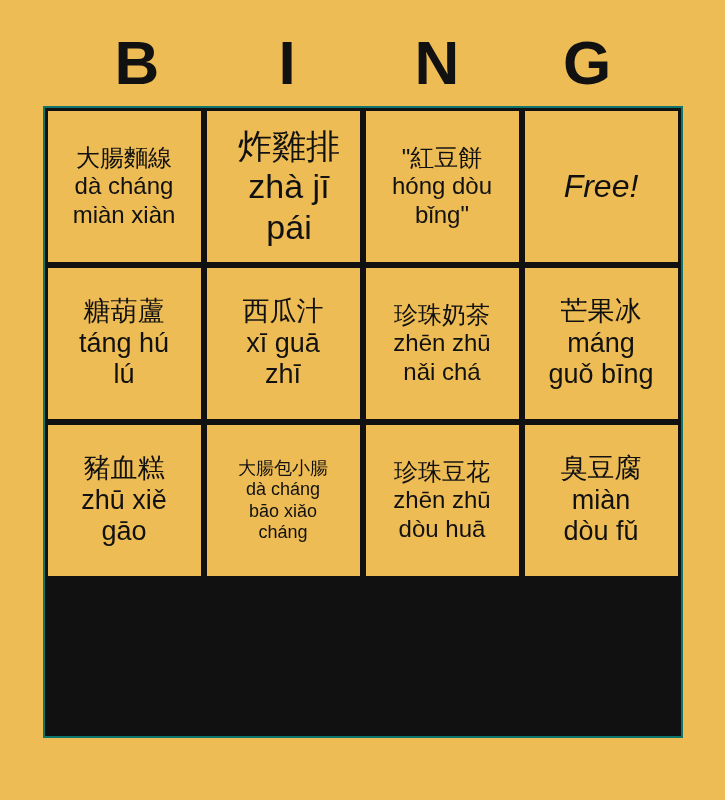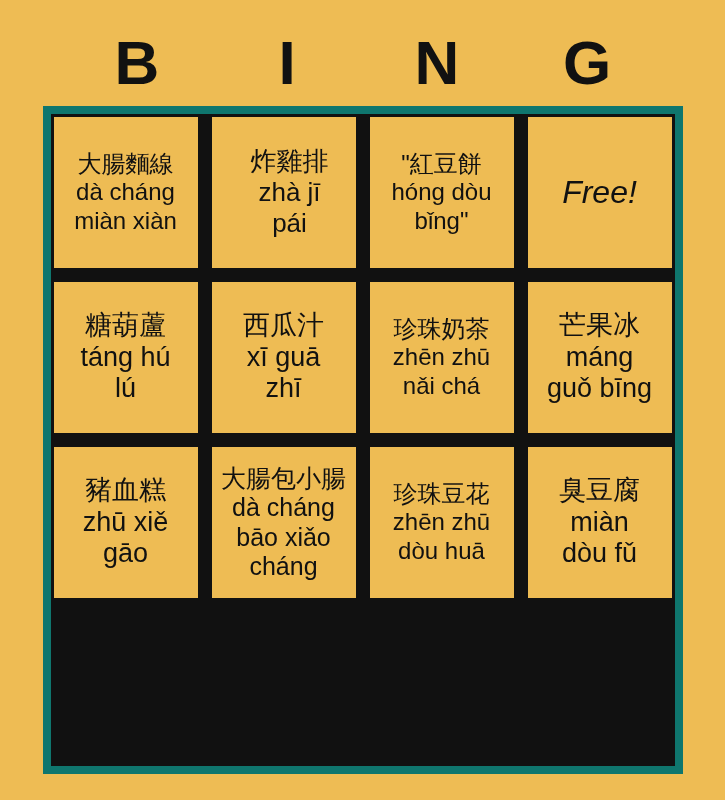--- a/index.html
+++ b/index.html
@@ -34,51 +34,51 @@
     font-size: 62px;
     line-height: 70px;
     font-weight: bold;
     color: #111111;
     font-family: "Liberation Sans", sans-serif;
     letter-spacing: 1px;
   }
   .grid {
     width: 640px;
     margin: 0 auto;
-    border: 8px solid #0f766e;
+    border: 2px solid #0f766e;
     box-sizing: border-box;
     display: grid;
     grid-template-columns: repeat(4, 1fr);
     grid-template-rows: repeat(4, 157px);
     background: #111111;
-    gap: 8px;
+    gap: 0;
   }
   .cell {
     background: #eebc54;
     border: 3px solid #111111;
     box-sizing: border-box;
     display: flex;
     align-items: center;
     justify-content: center;
     text-align: center;
     padding: 4px 6px;
     overflow: hidden;
   }
   .cell-text {
     color: #111111;
     font-family: "Liberation Sans", sans-serif;
     line-height: 1.18;
     word-break: break-word;
     white-space: pre-line;
   }
   .sz-free { font-size: 32px; font-family: "Liberation Sans", sans-serif; font-style: italic; }
-  .sz-lg { font-size: 26px; margin-left: 12px; }
+  .sz-lg { font-size: 34px; margin-left: 12px; }
   .sz-md { font-size: 27px; text-align: center; }
   .sz-sm { font-size: 24px; }
-  .sz-xs { font-size: 25px; }
+  .sz-xs { font-size: 18px; }
 </style>
 </head>
 <body>
 
 <div class="card">
 
   <div class="title-row">
     <div class="title-letter">B</div>
     <div class="title-letter">I</div>
     <div class="title-letter">N</div>

